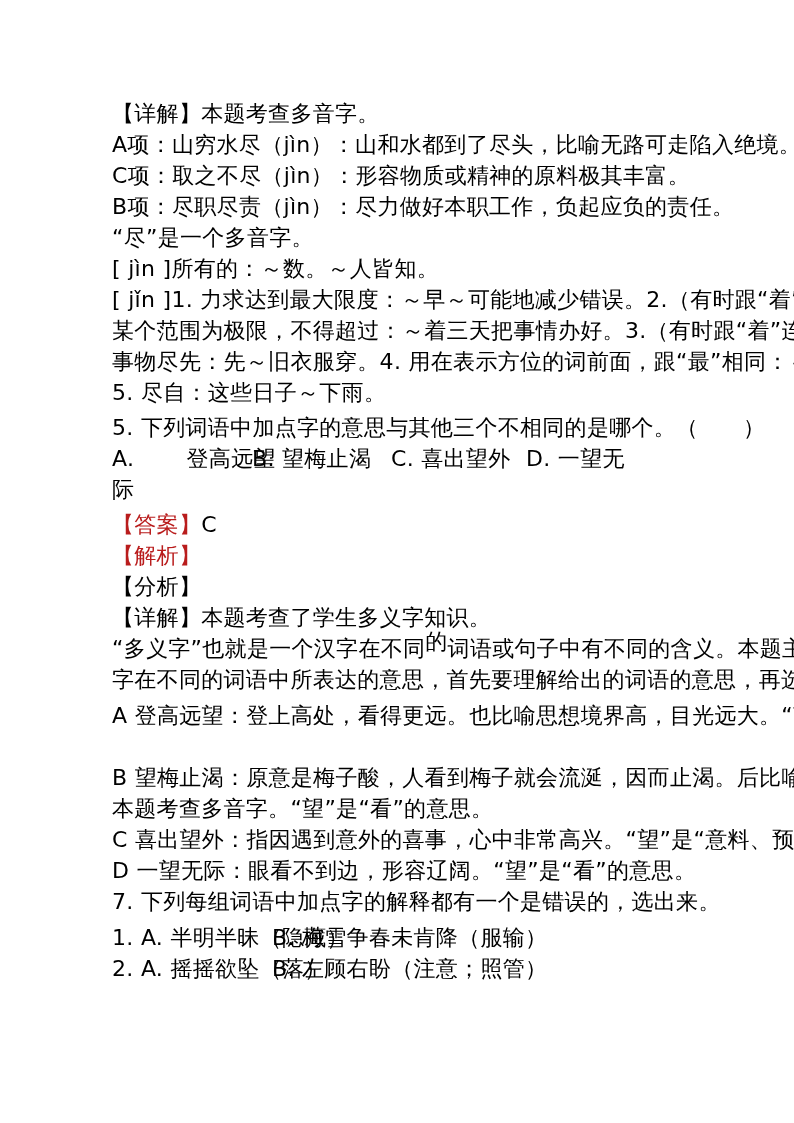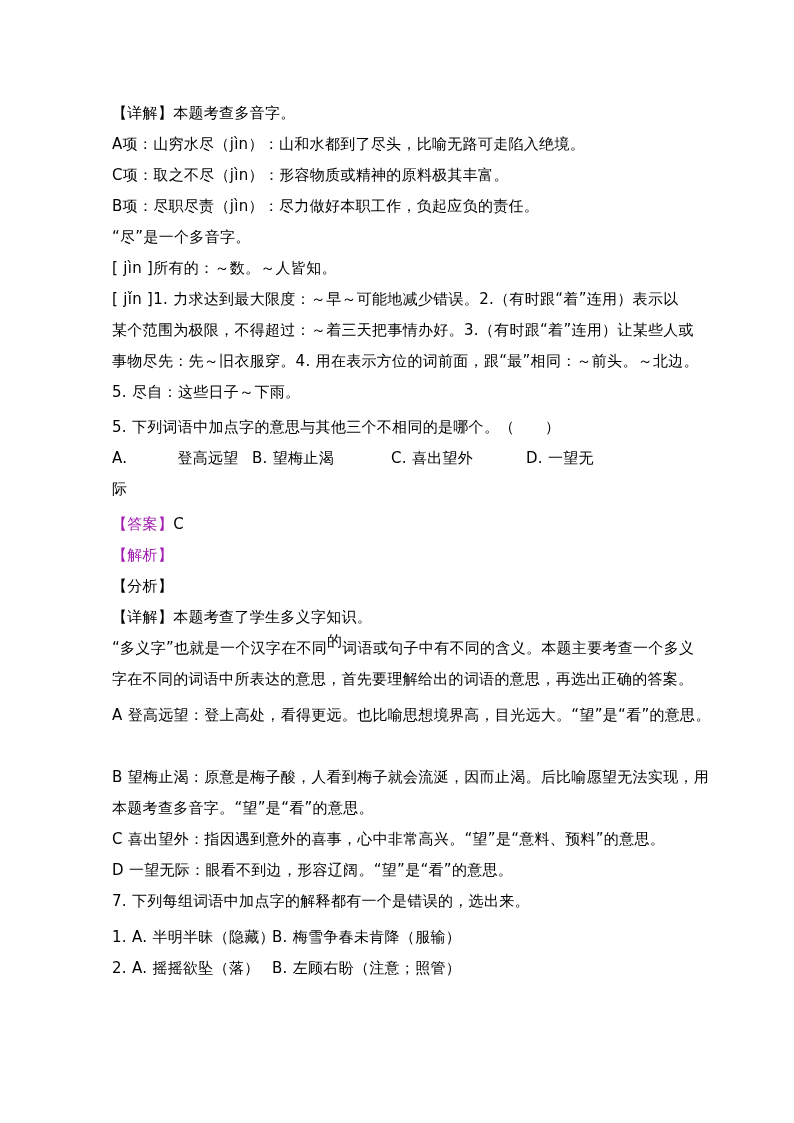--- a/index.html
+++ b/index.html
@@ -5,37 +5,37 @@
   html, body { margin: 0; padding: 0; background: #888; }
   .page {
     position: relative;
     width: 794px;
     height: 1123px;
     margin: 0 auto;
     background: #ffffff;
     overflow: hidden;
     font-family: "DejaVu Sans", sans-serif;
     color: #000000;
-    font-size: 15px;
+    font-size: 22px;
   }
   .content {
     position: absolute;
     left: 112px;
     top: 98px;
     width: 578px;
   }
   .ln {
     line-height: 31px;
     white-space: nowrap;
     letter-spacing: 0.3px;
   }
   .gap { height: 31px; }
   .mt4 { margin-top: 4px; }
   .mt5 { margin-top: 5px; }
-  .blue { color: #a21caf; margin-top: 8px; }
+  .blue { color: #b91c1c; margin-top: 8px; }
   .u { text-underline-offset: 4px; margin-left: 45px; }
   .raised { position: relative; top: -7px; }
   
   .opt { display: inline-block; }
   .opt.w1 { width: 140px; }
   .opt.w2 { width: 139px; }
   .opt.w3 { width: 135px; }
   
   .col1 { display: inline-block; width: 160px; }
   .tailparen { margin-left: 30px; }

